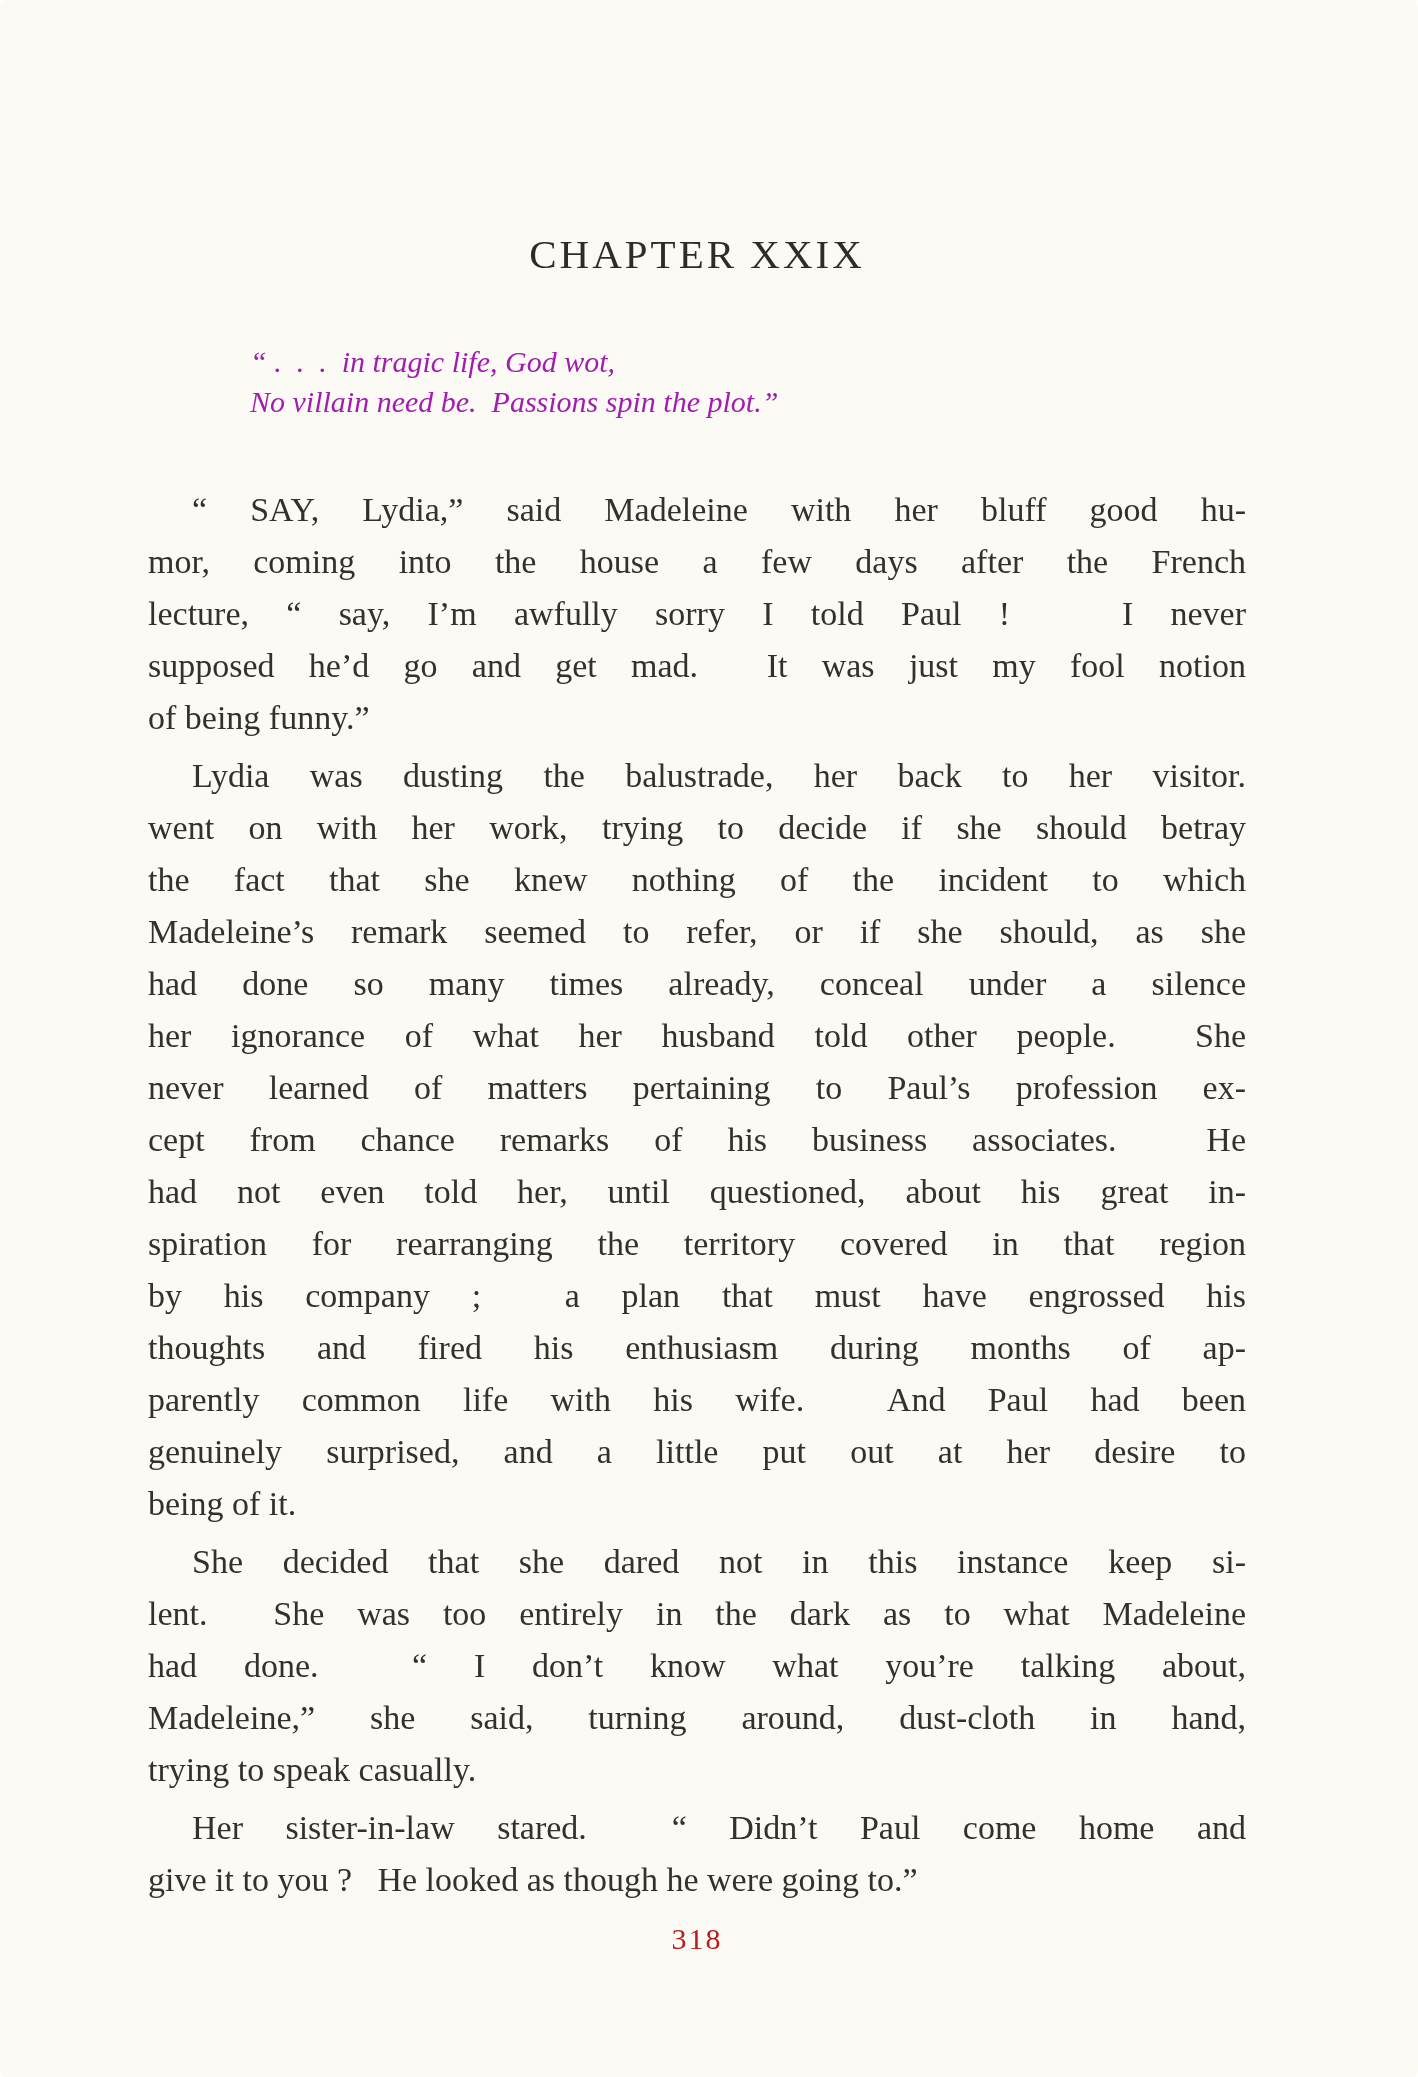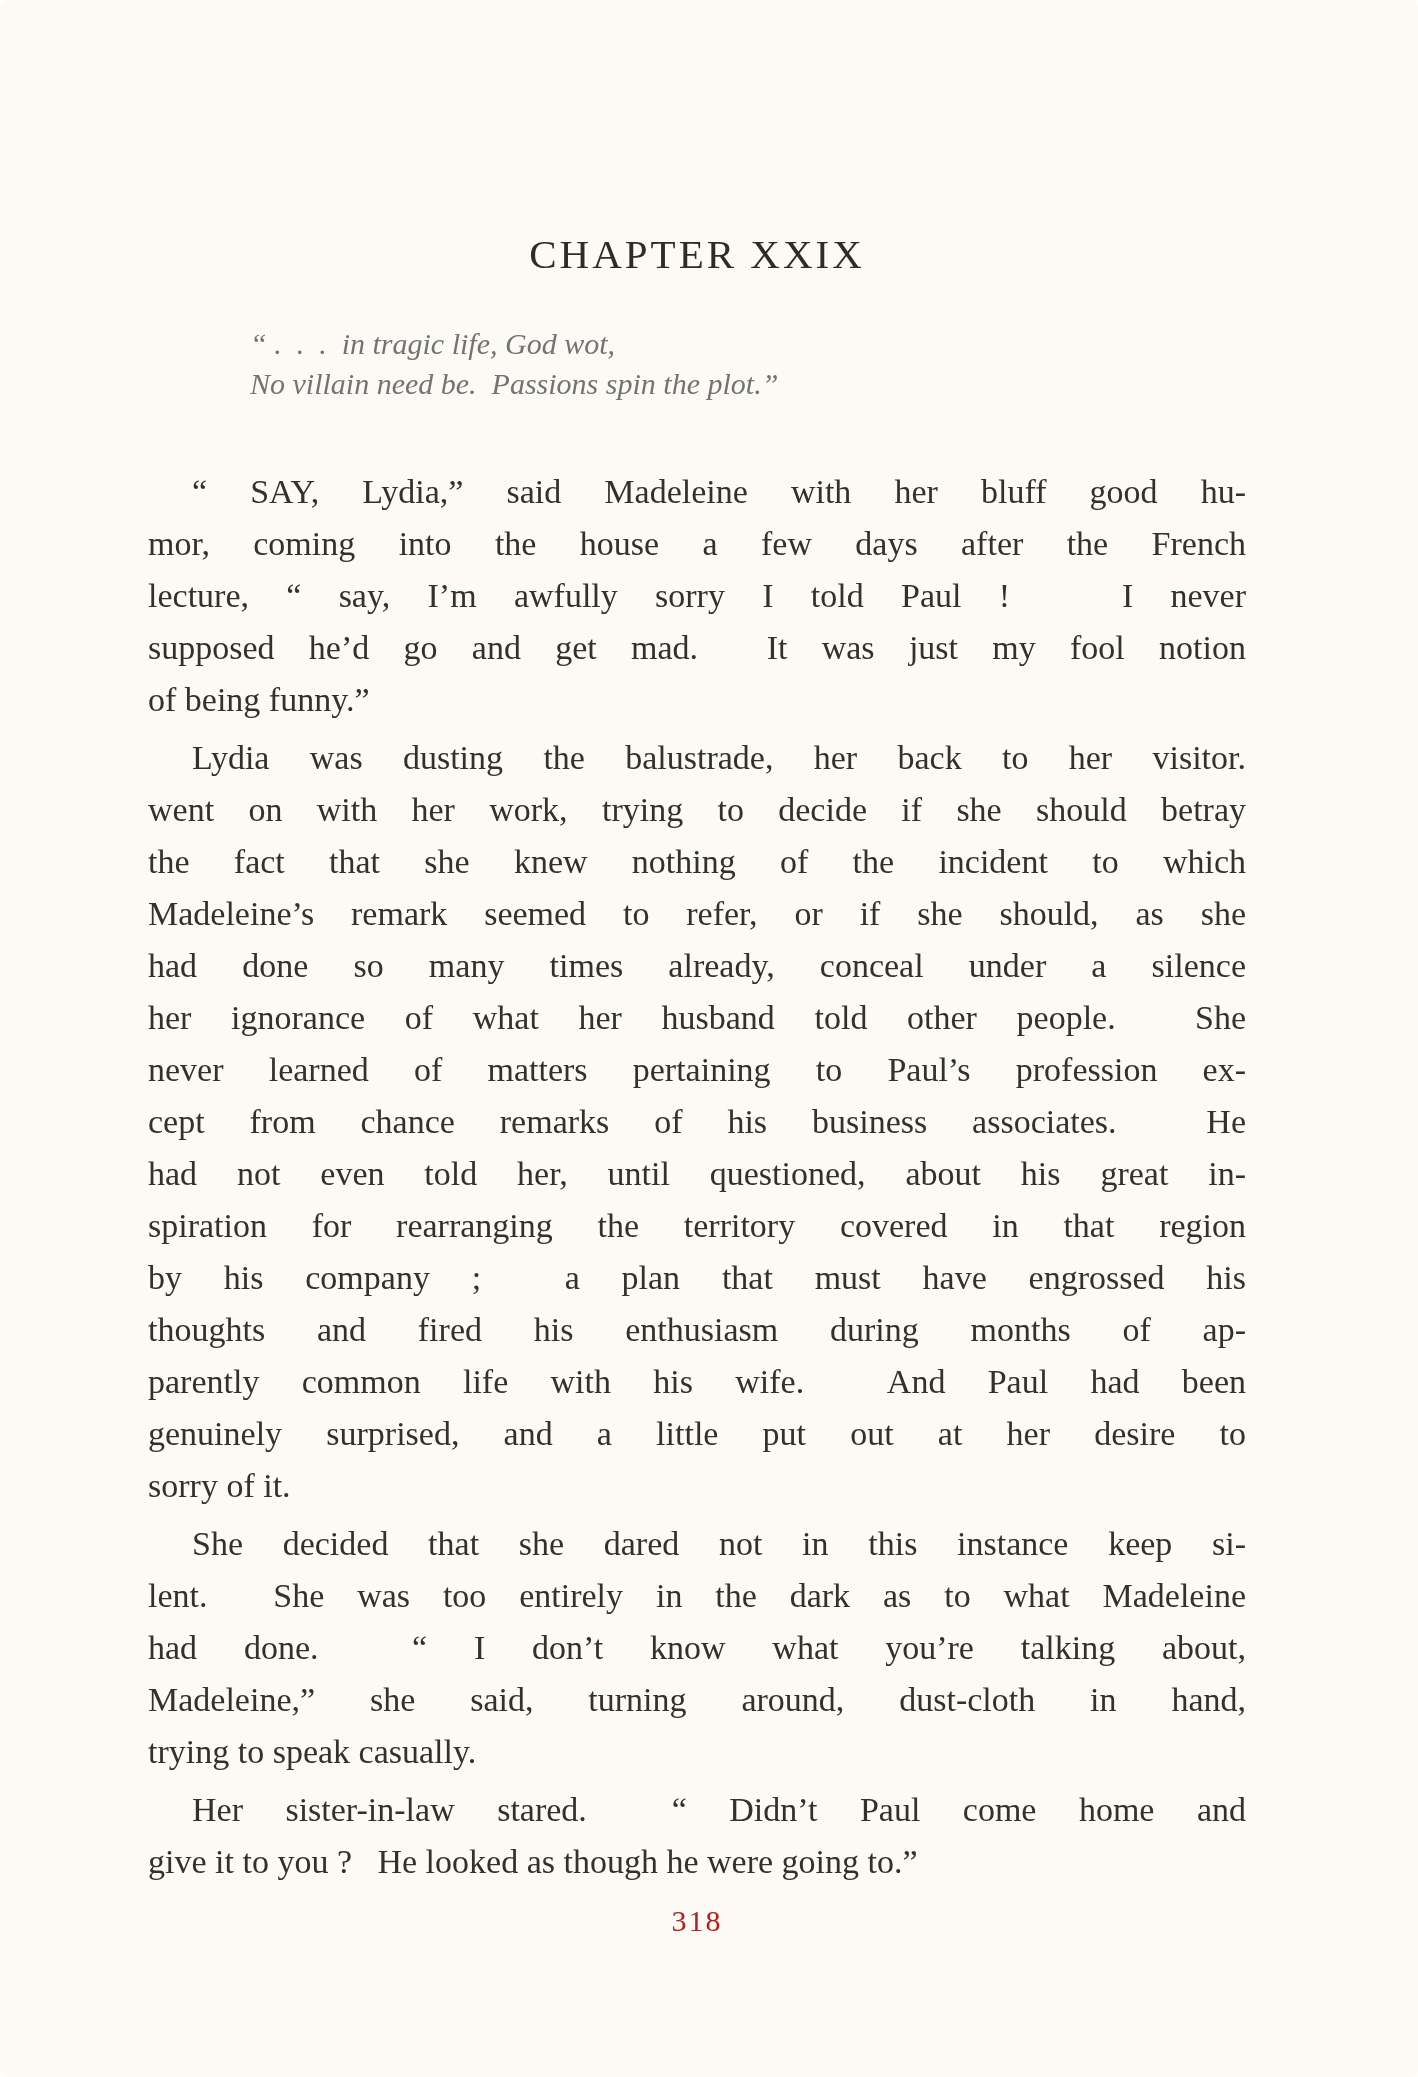--- a/index.html
+++ b/index.html
@@ -20,26 +20,26 @@
     width: 1110px;
   }
   .chapter-heading {
     margin-top: 230px;
     text-align: center;
     font-size: 41px;
     letter-spacing: 3px;
     color: #2f2c27;
   }
   .epigraph {
-    margin-top: 46px;
+    margin-top: 64px;
     margin-left: 108px;
     font-style: italic;
     font-size: 30px;
     line-height: 40px;
-    color: #737373;
+    color: #a21caf;
   }
   .epigraph .epigraph-line { white-space: pre-wrap; }
   .body-paragraphs {
     margin-top: 62px;
     font-size: 34px;
     line-height: 52px;
   }
   .paragraph { margin: 6px; }
   .line {
     text-align: justify;
@@ -85,21 +85,21 @@
           <div class="line">had done so many times already, conceal under a silence</div>
           <div class="line">her ignorance of what her husband told other people.  She</div>
           <div class="line">never learned of matters pertaining to Paul’s profession ex-</div>
           <div class="line">cept from chance remarks of his business associates.  He</div>
           <div class="line">had not even told her, until questioned, about his great in-</div>
           <div class="line">spiration for rearranging the territory covered in that region</div>
           <div class="line">by his company ;  a plan that must have engrossed his</div>
           <div class="line">thoughts and fired his enthusiasm during months of ap-</div>
           <div class="line">parently common life with his wife.  And Paul had been</div>
           <div class="line">genuinely surprised, and a little put out at her desire to</div>
-          <div class="line last">sorry of it.</div>
+          <div class="line last">being of it.</div>
         </div>
         <div class="paragraph">
           <div class="line first">She decided that she dared not in this instance keep si-</div>
           <div class="line">lent.  She was too entirely in the dark as to what Madeleine</div>
           <div class="line">had done.  “ I don’t know what you’re talking about,</div>
           <div class="line">Madeleine,” she said, turning around, dust-cloth in hand,</div>
           <div class="line last">trying to speak casually.</div>
         </div>
         <div class="paragraph">
           <div class="line first">Her sister-in-law stared.  “ Didn’t Paul come home and</div>

